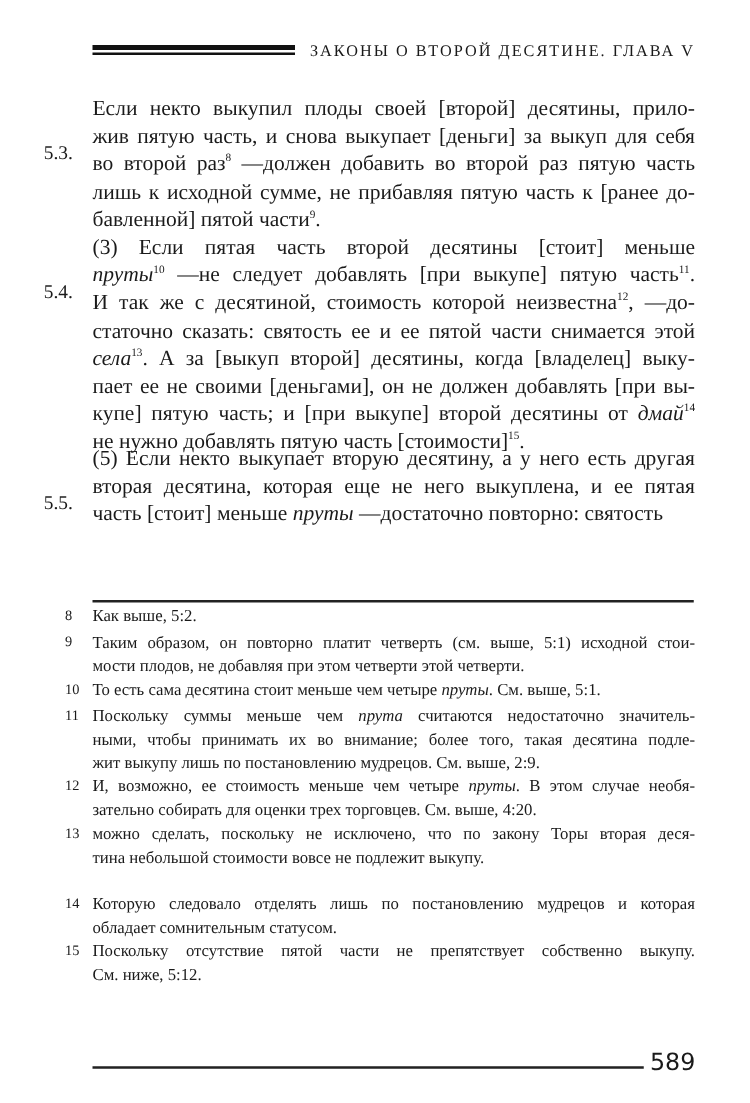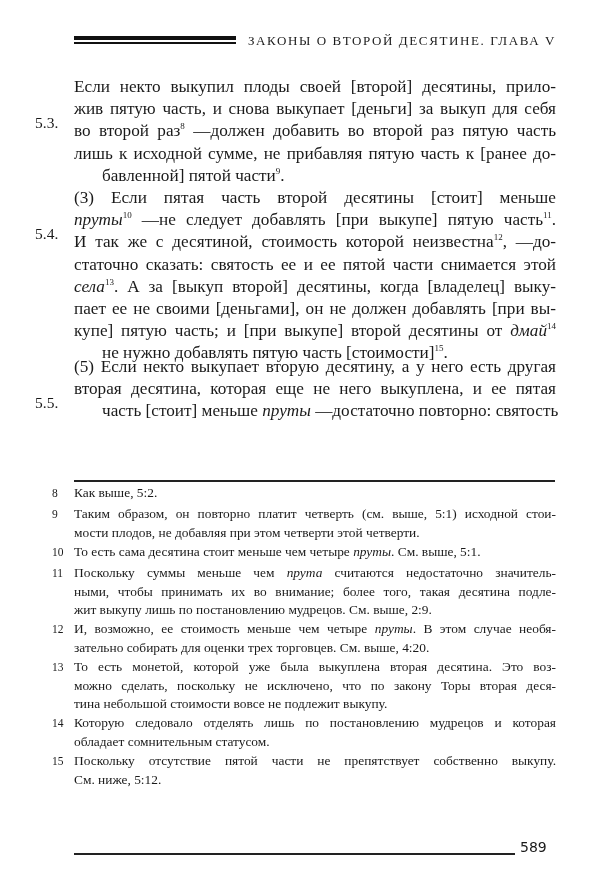--- a/index.html
+++ b/index.html
@@ -13,32 +13,32 @@
   .header-rule .thick { position: absolute; left: 0; top: 0; width: 100%; height: 4px; background: #111; }
   .header-rule .thin { position: absolute; left: 0; top: 6px; width: 100%; height: 1.5px; background: #111; }
   .header-title {
     position: absolute; right: 0; top: 0; font-size: 13px; letter-spacing: 1.6px;
     white-space: nowrap; color: #1a1a1a; font-weight: normal;
   }
   .body-text { position: absolute; left: 0; top: 0; width: 600px; }
   .para { position: absolute; left: 74px; width: 482px; font-size: 17.2px; line-height: 22.2px; }
   .para .num { position: absolute; left: -39px; top: 0; font-size: 15.5px; margin-top: 36px; }
   .para .line { display: block; white-space: nowrap; text-align: justify; text-align-last: justify; height: 22.2px; }
-  .para .line.last { text-align-last: left; margin-left: 28px; }
+  .para .line.last { text-align-last: left; }
   .para sup, .fn sup { font-size: 9px; vertical-align: 7px; line-height: 0; }
   .para i, .fn i { font-style: italic; }
 
   .fn-rule { position: absolute; left: 74px; top: 480px; width: 481px; height: 1.5px; background: #222; }
   .fn { position: absolute; left: 74px; width: 482px; font-size: 13.4px; line-height: 18.6px; }
   .fn .fnum { position: absolute; left: -22px; top: 0; font-size: 11.5px; }
   .fn .line { display: block; white-space: nowrap; text-align: justify; text-align-last: justify; height: 18.6px; }
   .fn .line.last { text-align-last: left; }
 
   .footer-rule { position: absolute; left: 74px; top: 853px; width: 441px; height: 1.5px; background: #222; }
-  .page-num { position: absolute; left: 520px; top: 839px; font-size: 14px; font-family: "DejaVu Sans", "Liberation Sans", sans-serif; color: #1a1a1a; }
+  .page-num { position: absolute; left: 520px; top: 839px; font-size: 19px; font-family: "DejaVu Sans", "Liberation Sans", sans-serif; color: #1a1a1a; }
 </style>
 </head>
 <body>
 
 <div class="header">
   <div class="header-rule">
     <div class="thick"></div>
     <div class="thin"></div>
   </div>
   <div class="header-title">ЗАКОНЫ О ВТОРОЙ ДЕСЯТИНЕ. ГЛАВА V</div>
@@ -93,21 +93,20 @@
       <span class="line"><span>ными, чтобы принимать их во внимание; более того, такая десятина подле-</span></span>
       <span class="line last"><span>жит выкупу лишь по постановлению мудрецов. См. выше, 2:9.</span></span>
     </div>
     <div class="fn" style="top: 620px;">
       <span class="fnum">12</span>
       <span class="line"><span>И, возможно, ее стоимость меньше чем четыре </span><i>пруты</i><span>. В этом случае необя-</span></span>
       <span class="line last"><span>зательно собирать для оценки трех торговцев. См. выше, 4:20.</span></span>
     </div>
     <div class="fn" style="top: 658px;">
       <span class="fnum">13</span>
-      <span class="line"><span>То есть монетой, которой уже была выкуплена вторая десятина. Это воз-</span></span>
       <span class="line"><span>можно сделать, поскольку не исключено, что по закону Торы вторая деся-</span></span>
       <span class="line last"><span>тина небольшой стоимости вовсе не подлежит выкупу.</span></span>
     </div>
     <div class="fn" style="top: 714px;">
       <span class="fnum">14</span>
       <span class="line"><span>Которую следовало отделять лишь по постановлению мудрецов и которая</span></span>
       <span class="line last"><span>обладает сомнительным статусом.</span></span>
     </div>
     <div class="fn" style="top: 752px;">
       <span class="fnum">15</span>

